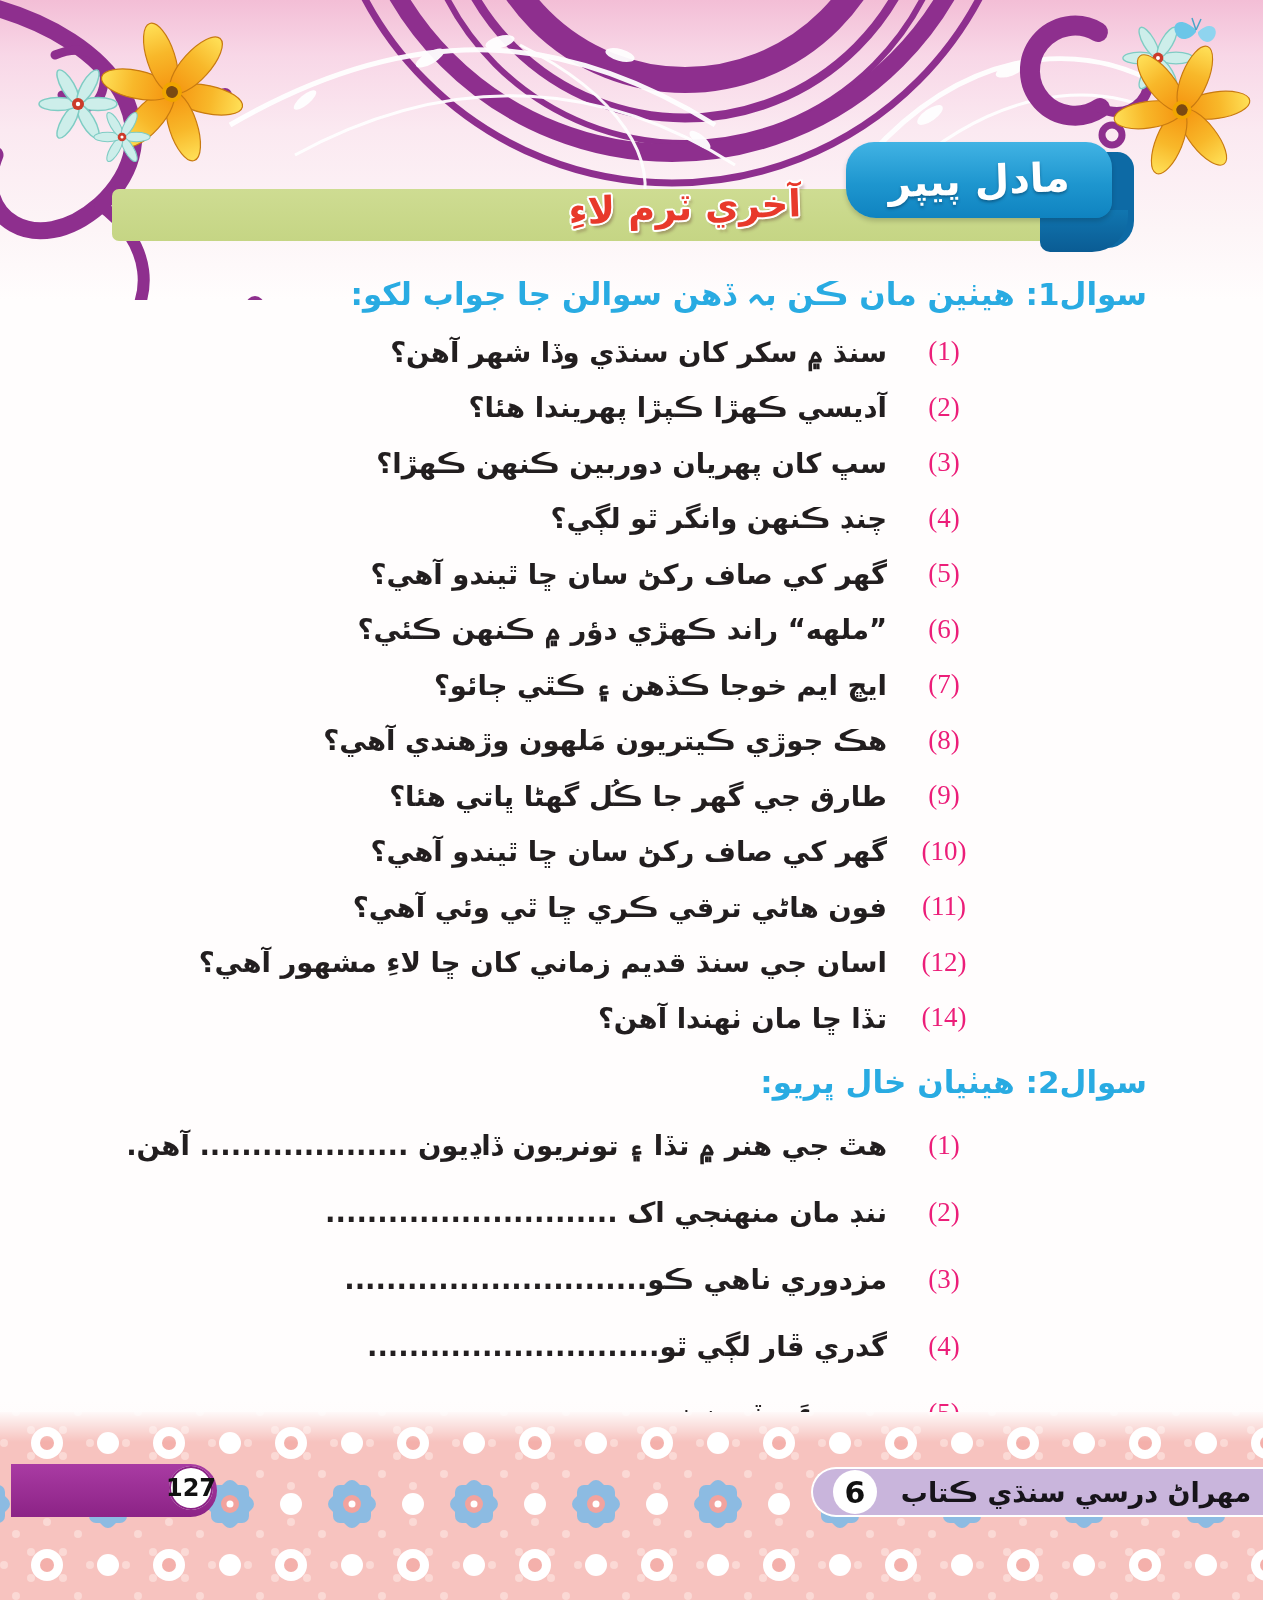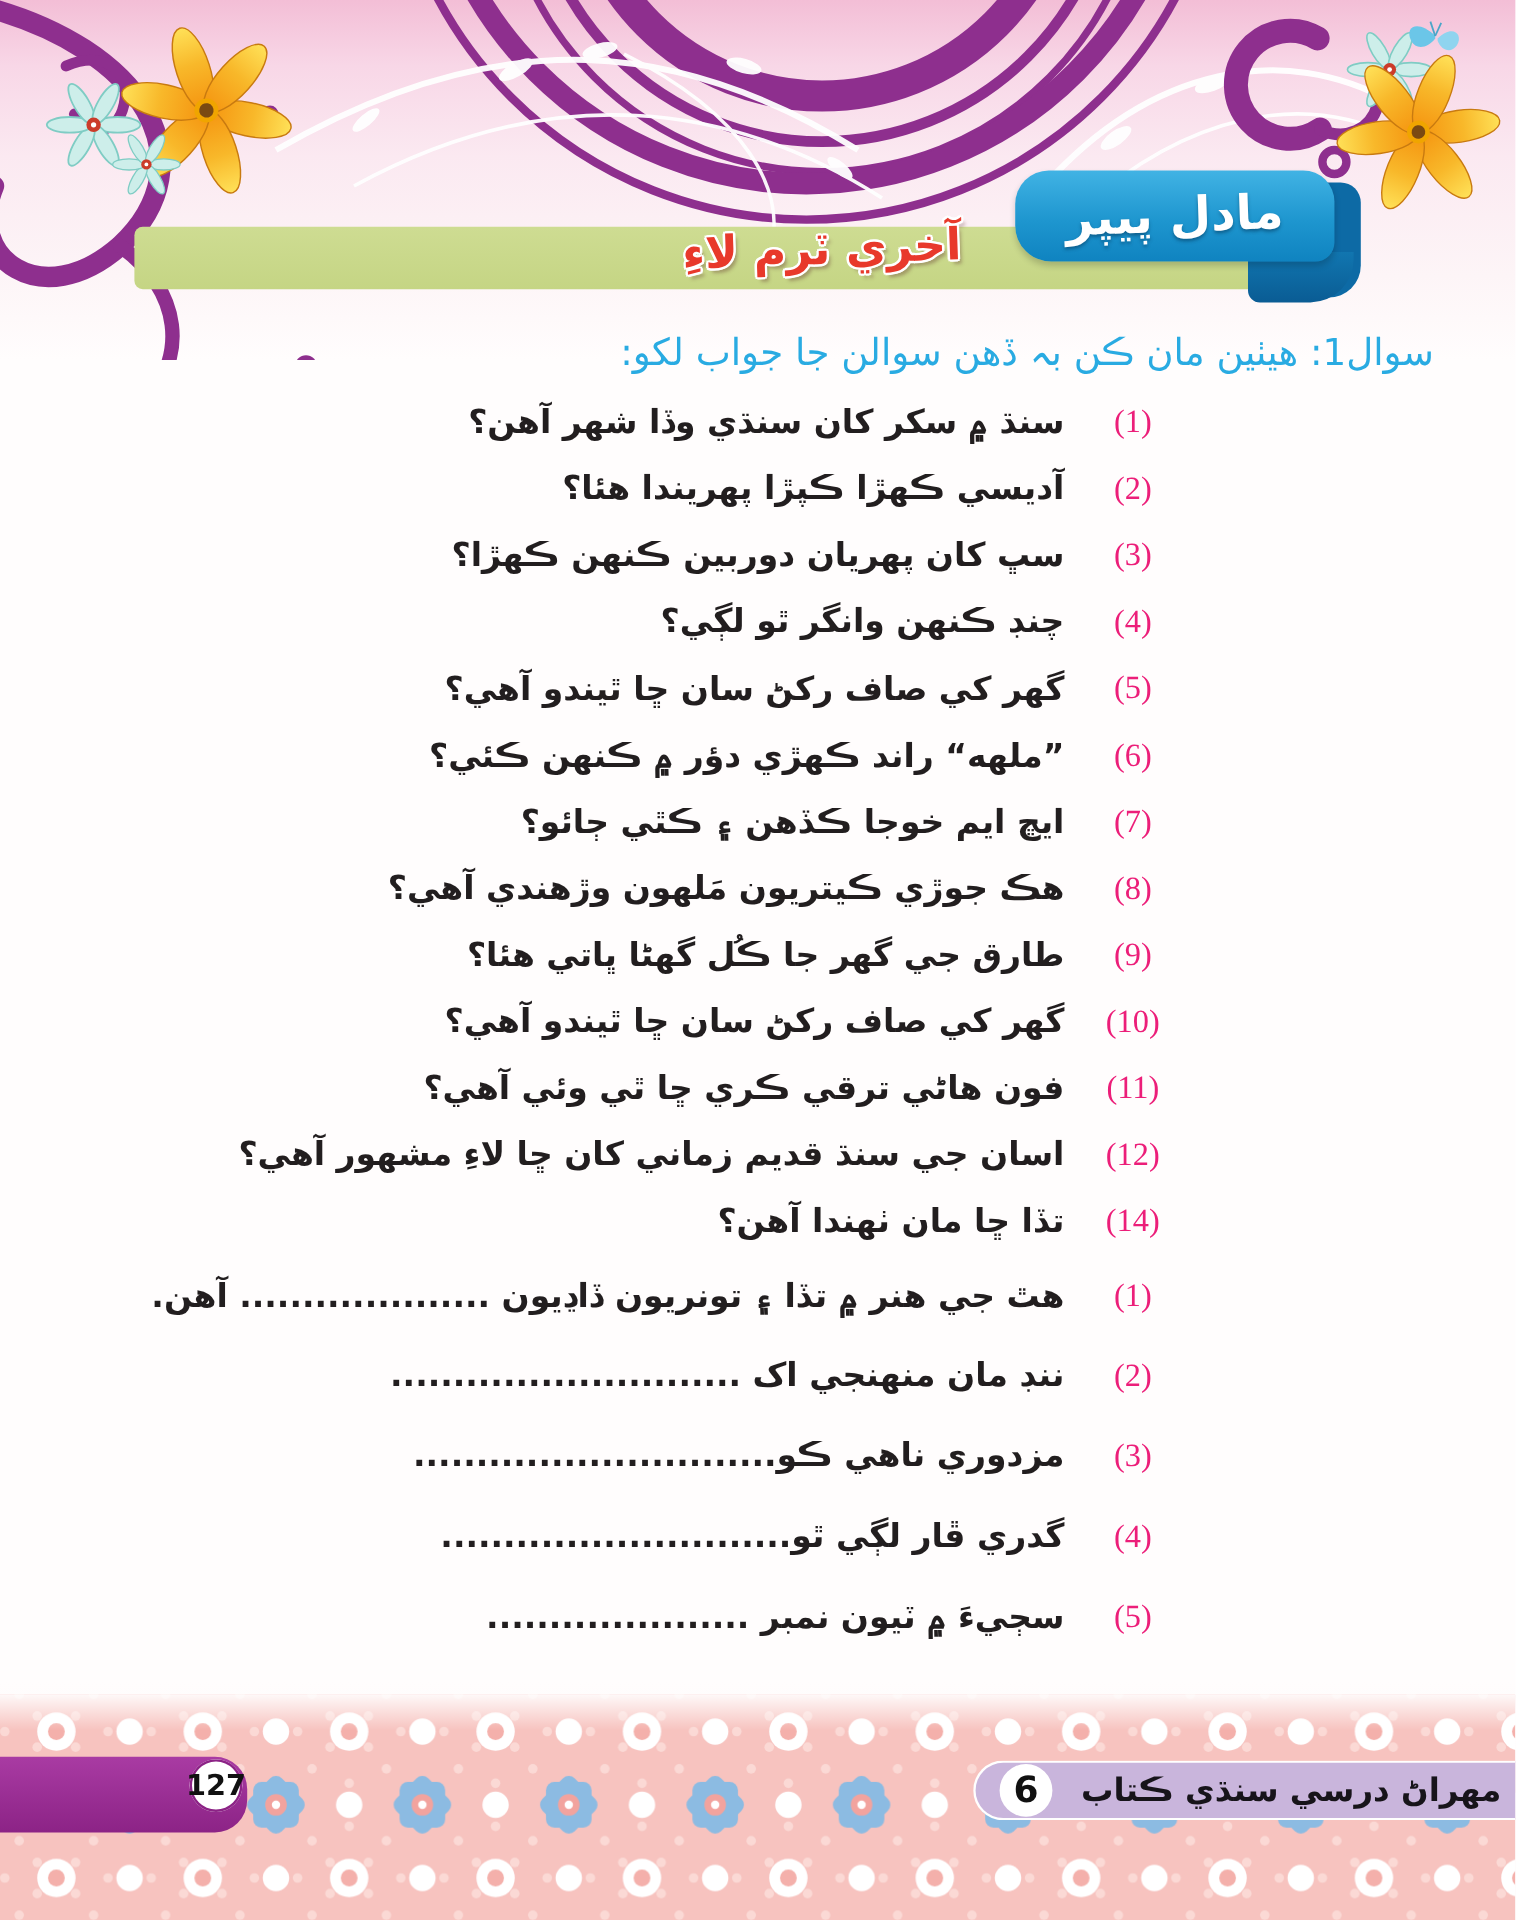--- a/index.html
+++ b/index.html
@@ -48,37 +48,37 @@
     box-shadow:0 3px 5px rgba(0,0,0,.18);
   }
   .ribbon-label{
     color:#ffffff;font-size:40px;font-weight:bold;
     text-shadow:0 2px 3px rgba(0,40,70,.45);
     transform:rotate(-2deg);
   }
   
   .content{position:absolute;top:264px;left:0;right:0;z-index:2;direction:rtl;}
   .q-heading{
-    padding-right:68px;color:#29abe2;font-size:31px;font-weight:normal;
+    padding-right:116px;color:#29abe2;font-size:31px;font-weight:bold;
     height:60px;line-height:60px;white-space:nowrap;
   }
   .q-heading.second{margin-top:6px;}
   .q-row{display:flex;align-items:center;height:55.5px;padding-right:294px;gap:32px;}
   .fill-row{display:flex;align-items:center;height:67px;padding-right:294px;gap:32px;}
   .q-num{
     color:#ec1e79;font-family:"Liberation Serif","DejaVu Serif",serif;
     font-size:27px;direction:ltr;min-width:50px;text-align:center;flex:0 0 auto;
   }
   .q-text{
     color:#221e1f;font-size:27.5px;font-weight:bold;white-space:nowrap;
   }
   
   .footer{position:absolute;left:0;top:1412px;width:1263px;height:188px;z-index:4;}
   .page-bar{
-    position:absolute;left:0;top:52px;width:206px;height:63px;
+    position:absolute;left:11px;top:52px;width:206px;height:53px;
     background:linear-gradient(180deg,#a93ba3,#8c2386);
     border-radius:0 27px 27px 0;z-index:6;
   }
   .page-badge{
     position:absolute;right:4px;top:2px;width:44px;height:44px;
     background:#ffffff;border-radius:50%;
     display:flex;align-items:center;justify-content:center;
     font-size:24px;font-weight:bold;color:#111;
     box-shadow:inset 0 0 0 2px #8c2386;
   }
@@ -251,20 +251,21 @@
       <div class="q-row">
         <span class="q-num">(12)</span>
         <span class="q-text">اسان جي سنڌ قديم زماني کان ڇا لاءِ مشهور آهي؟</span>
       </div>
       <div class="q-row">
         <span class="q-num">(14)</span>
         <span class="q-text">تڏا ڇا مان ٺهندا آهن؟</span>
       </div>
     </div>
 
+    <div class="q-heading second">سوال2: هيٺيان خال ڀريو:</div>
 
     <div>
       <div class="fill-row">
         <span class="q-num">(1)</span>
         <span class="q-text">هٿ جي هنر ۾ تڏا ۽ تونريون ڏاڍيون .................... آهن.</span>
       </div>
       <div class="fill-row">
         <span class="q-num">(2)</span>
         <span class="q-text">ننڊ مان منهنجي اک ............................</span>
       </div>

